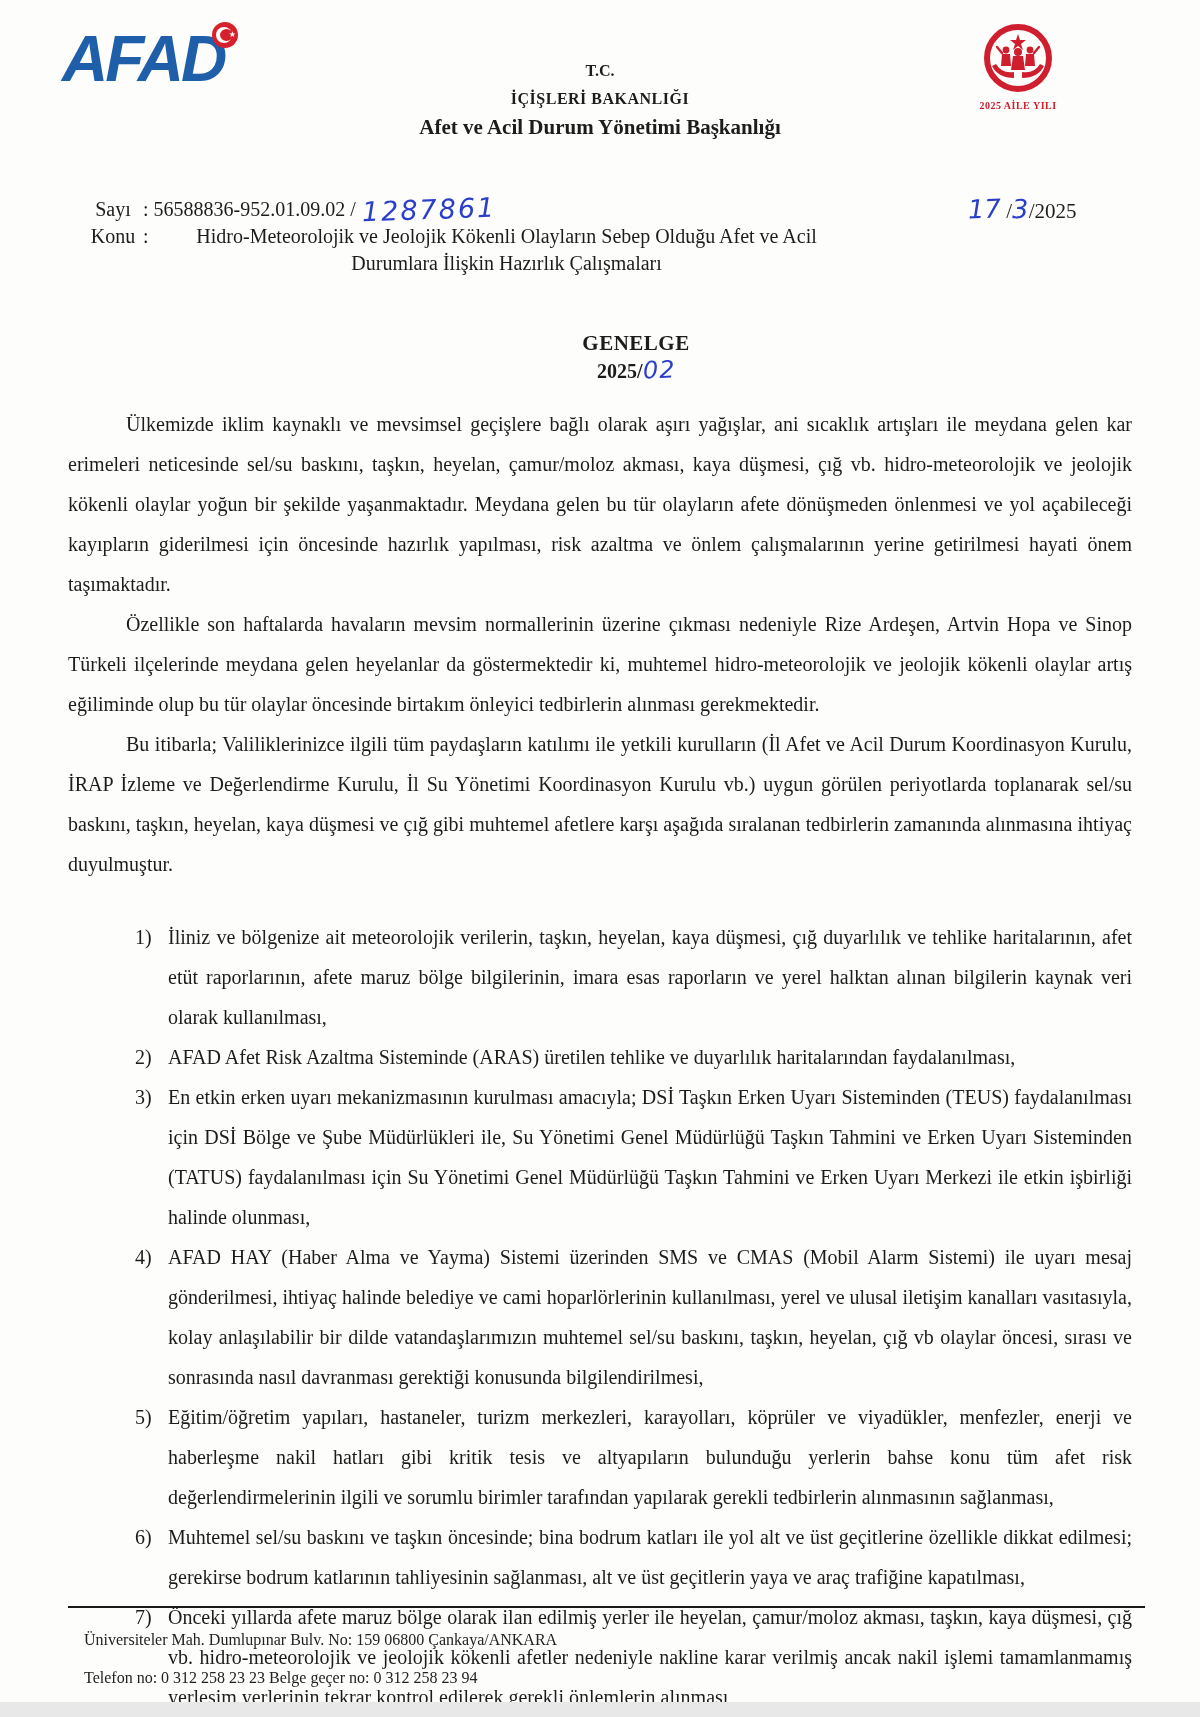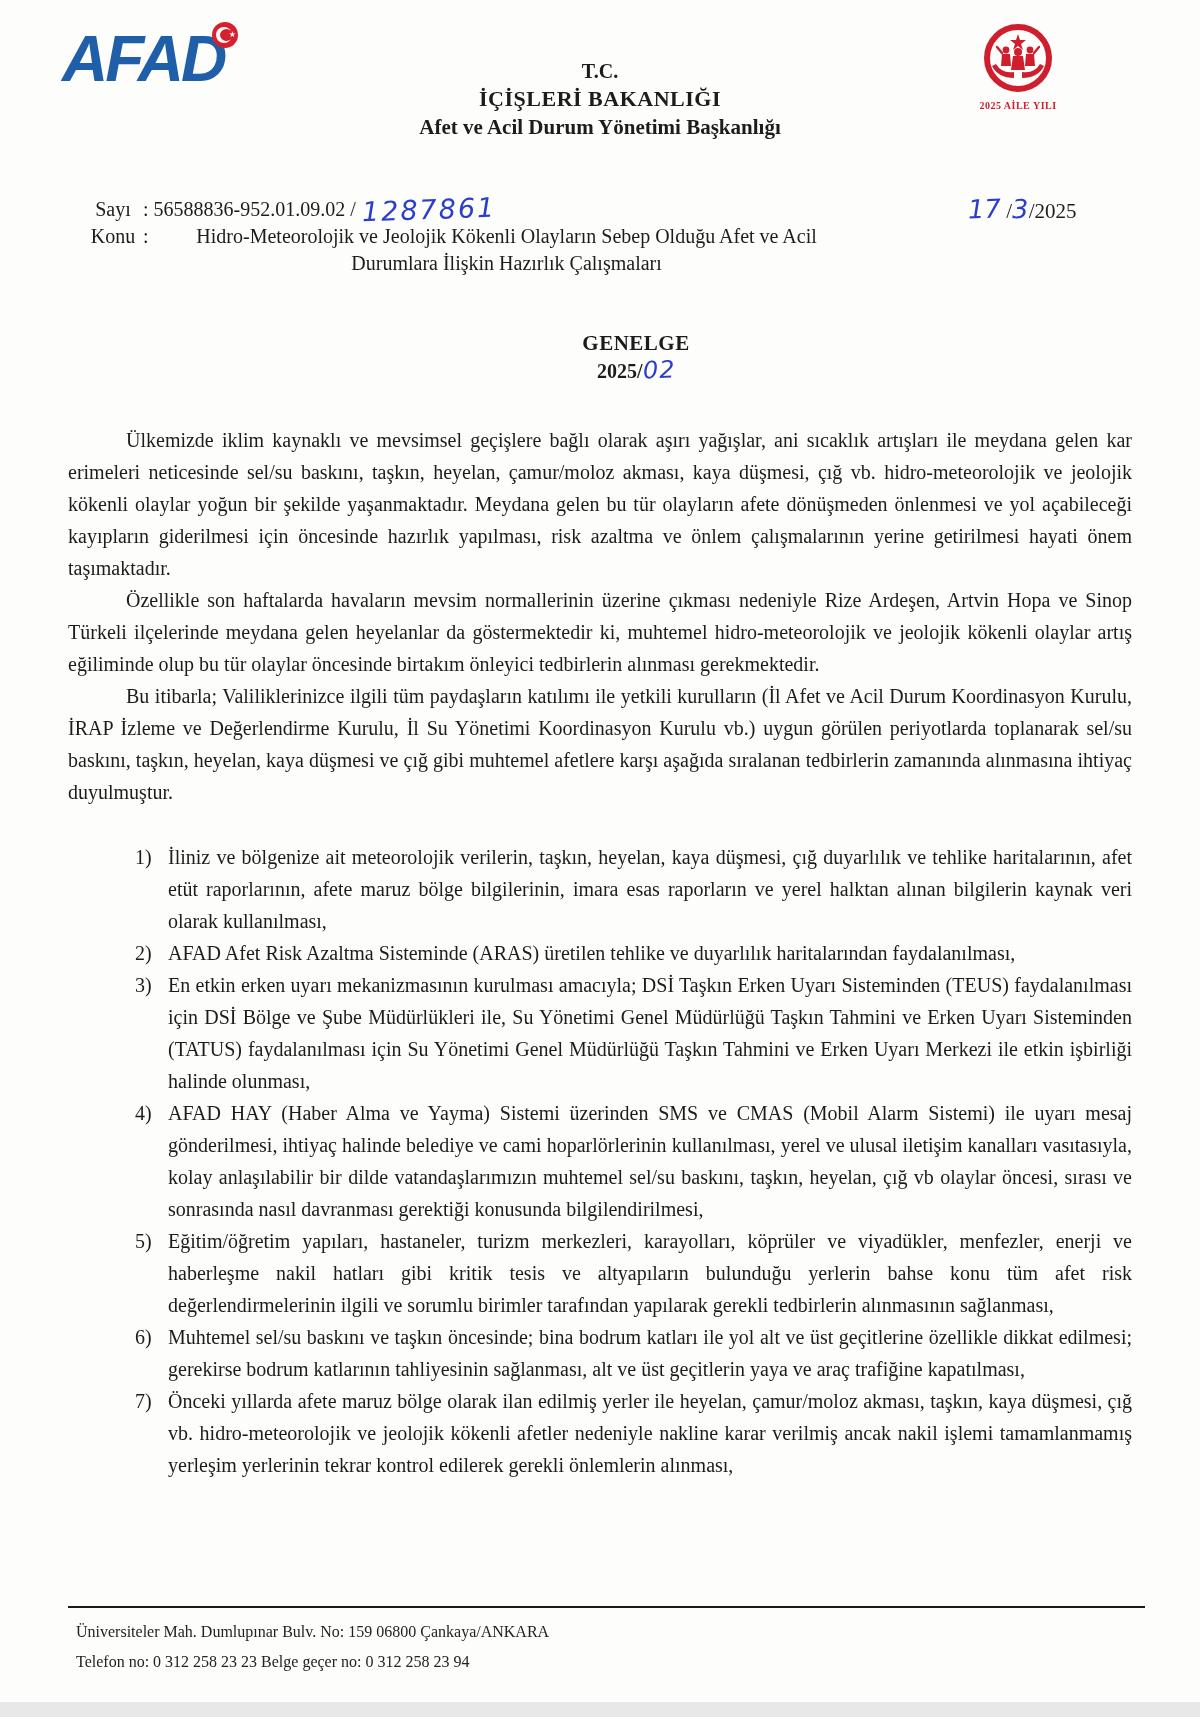--- a/index.html
+++ b/index.html
@@ -31,22 +31,22 @@
   .afad-flag .crescent-inner{
     position:absolute;left:8px;top:7px;width:13px;height:12px;border-radius:50%;background:#d6202d;
   }
   .afad-flag .star{
     position:absolute;right:2px;top:9px;color:#ffffff;font-size:8px;line-height:8px;
   }
   .letterhead{
     position:absolute;left:0;top:58px;width:100%;
     text-align:center;font-weight:bold;
   }
-  .letterhead .tc{font-size:20px;line-height:26px;}
-  .letterhead .ministry{font-size:22px;line-height:29px;letter-spacing:.5px;}
+  .letterhead .tc{font-size:16px;line-height:26px;}
+  .letterhead .ministry{font-size:16px;line-height:29px;letter-spacing:.5px;}
   .letterhead .directorate{font-size:21px;line-height:28px;}
   .emblem{
     position:absolute;left:978px;top:22px;width:80px;text-align:center;
   }
   .emblem svg{display:block;margin:0 auto;}
   .emblem-caption{
     margin-top:2px;color:#cf1f2e;font-weight:bold;
     font-size:10px;letter-spacing:.5px;font-family:"Liberation Serif", serif;
   }
   
@@ -67,35 +67,35 @@
   }
   .date .hand{font-size:26px;line-height:26px;}
   
   .title-block{position:absolute;left:8px;top:330px;width:100%;text-align:center;padding-left:28px;}
   .title-heading{font-weight:bold;font-size:21px;line-height:27px;letter-spacing:.5px;}
   .title-number{font-weight:bold;font-size:20px;line-height:28px;}
   .title-number .hand{font-size:24px;line-height:24px;letter-spacing:1px;}
   
   .body-text{
     position:absolute;left:68px;top:404px;width:1064px;
-    font-size:20px;line-height:32px;text-align:justify;margin-top:20px;
+    font-size:20px;line-height:40px;text-align:justify;
   }
   .body-text p{margin:0;text-indent:58px;}
   .circular-list{margin:33px 0 0 67px;padding:0;list-style:none;}
   .circular-list .item{display:flex;align-items:flex-start;}
   .item-num{flex:0 0 33px;width:33px;}
   .item-text{flex:1;text-align:justify;}
   
   .footer{
     position:absolute;left:68px;top:1606px;width:1077px;
     border-top:2.5px solid #1a1a1a;
     padding-top:5px;
     font-size:16px;line-height:21.5px;color:#222222;
   }
-  .footer div{margin:8px;}
+  .footer div{margin:16px;}
 </style>
 </head>
 <body>
 
 <div class="page">
 
   <div class="afad-logo">
     <span>AFAD</span>
   </div>
   <div class="afad-flag">

